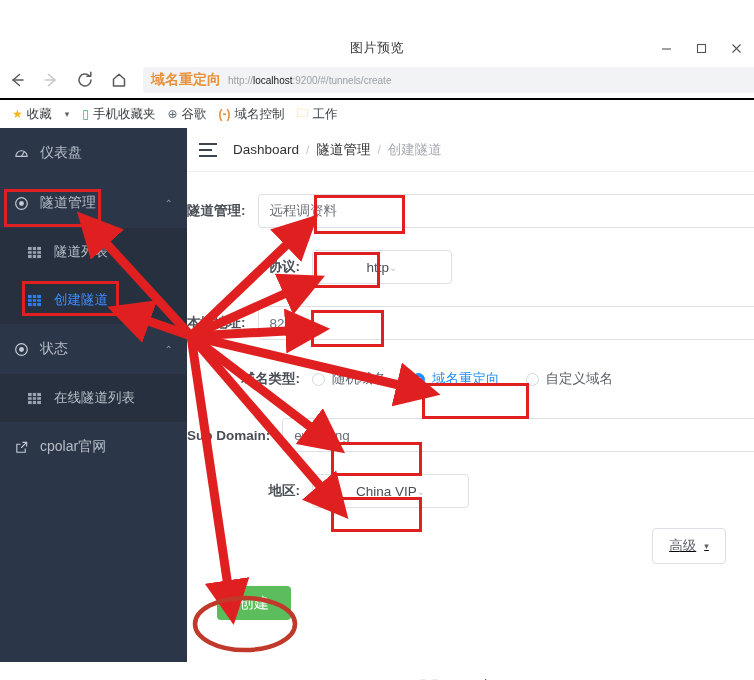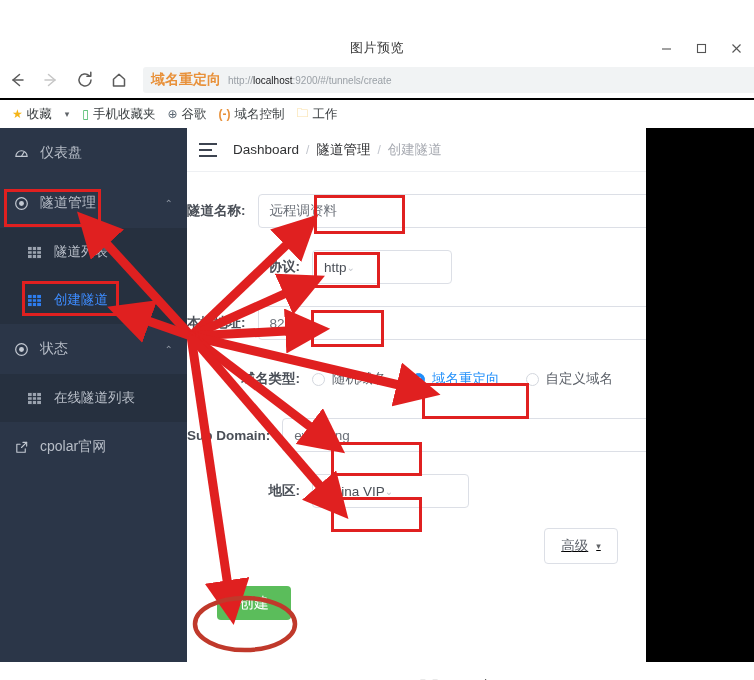--- a/index.html
+++ b/index.html
@@ -42,21 +42,21 @@
   .bm { display: flex; align-items: center; height: 22px; padding: 0 6px; font-size: 12.5px; color: #3c4043; white-space: nowrap; }
   .bm .glyph { margin-right: 4px; font-size: 12px; display: inline-flex; align-items: center; }
   .bm-caret { color: #5f6368; font-size: 9px; padding: 0 7px; }
   .ico-star { color: #f5b518; font-size: 13px; }
   .ico-phone { color: #3ab35a; font-size: 12px; }
   .ico-globe { color: #5a6672; font-size: 13px; }
   .ico-dns { color: #e8913a; font-size: 12px; font-weight: 700; }
   .ico-folder { color: #f3c55a; font-size: 13px; }
 
   
-  .appwrap { position: absolute; top: 94px; left: 0; width: 646px; height: 534px; background: #fff; overflow: hidden; }
+  .appwrap { position: absolute; top: 94px; left: 0; width: 754px; height: 534px; background: #fff; overflow: hidden; }
 
   
   .sidebar { position: absolute; left: 0; top: 0; width: 187px; height: 534px; background: #2b3648; }
   .side-item { position: relative; display: flex; align-items: center; height: 50px;
                color: #b7bdc7; font-size: 14px; padding-left: 14px; }
   .side-item .si-ico { width: 26px; display: inline-flex; align-items: center; justify-content: flex-start; color: #c3c9d2; }
   .side-item.sub { padding-left: 28px; font-size: 13.5px; height: 48px; }
   .side-group-body { background: #26303f; }
   .side-item.active-blue { color: #3d8bfd; }
   .side-item.active-blue .si-ico { color: #2d7df0; }
@@ -78,21 +78,21 @@
   .form { position: relative; padding-top: 20px; }
   .frow { display: flex; align-items: center; height: 38px; margin-bottom: 18px; }
   .flabel { width: 125px; text-align: right; padding-right: 12px; font-size: 13.5px; color: #4a4f57; font-weight: 600; white-space: nowrap; }
   .fctl { position: relative; }
   .inp {
     height: 34px; border: 1px solid #dcdfe6; border-radius: 4px;
     display: flex; align-items: center; padding: 0 11px;
     font-size: 13.5px; color: #6b7078; background: #fff;
   }
   .inp.wide { width: 580px; }
-  .sel { width: 140px; justify-content: flex-start; color: #4a4f57; }
+  .sel { width: 140px; justify-content: center; color: #4a4f57; }
   .sel .caret { color: #c4c8ce; font-size: 10px; }
 
   .radios { display: flex; align-items: center; }
   .radio { display: flex; align-items: center; margin-right: 26px; font-size: 13.5px; color: #5b6068; white-space: nowrap; }
   .rdot { width: 13px; height: 13px; border-radius: 50%; border: 1px solid #d3d7de; background: #fff; margin-right: 7px; }
   .radio.sel-on { color: #1f8efa; }
   .radio.sel-on .rdot { border-color: #1f8efa; background: #1f8efa; position: relative; }
   .radio.sel-on .rdot::after { content:""; position: absolute; left: 3.5px; top: 3.5px; width: 4px; height: 4px; border-radius: 50%; background:#fff; }
 
   .adv-row { display: flex; justify-content: flex-end; padding-right: 28px; margin-top: 8px; text-decoration: underline; }
@@ -302,21 +302,21 @@
         <span class="crumb">Dashboard</span>
         <span class="crumb-sep">/</span>
         <span class="crumb">隧道管理</span>
         <span class="crumb-sep">/</span>
         <span class="crumb muted">创建隧道</span>
       </div>
 
       <div class="form">
 
         <div class="frow">
-          <div class="flabel">隧道名称:</div>
+          <div class="flabel">隧道管理:</div>
           <div class="fctl">
             <div class="inp wide">远程调资料</div>
           </div>
         </div>
 
         <div class="frow">
           <div class="flabel">协议:</div>
           <div class="fctl">
             <div class="inp sel">
               <span>http</span>

